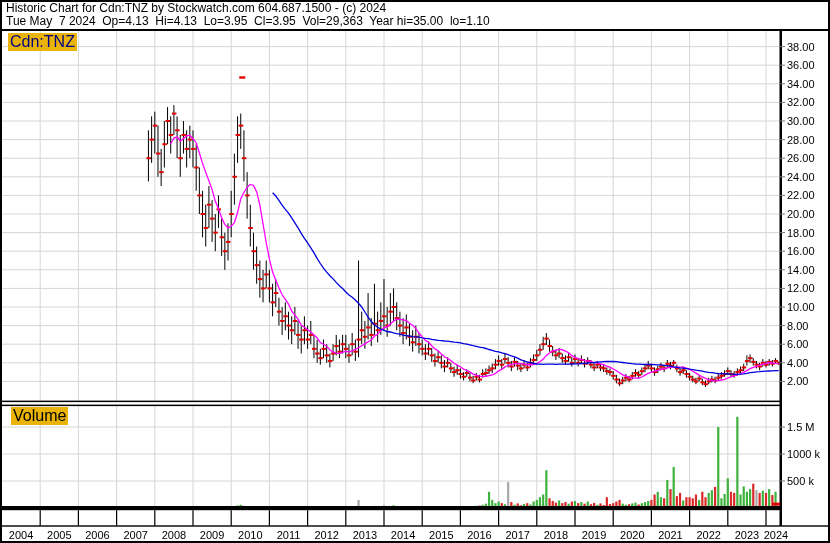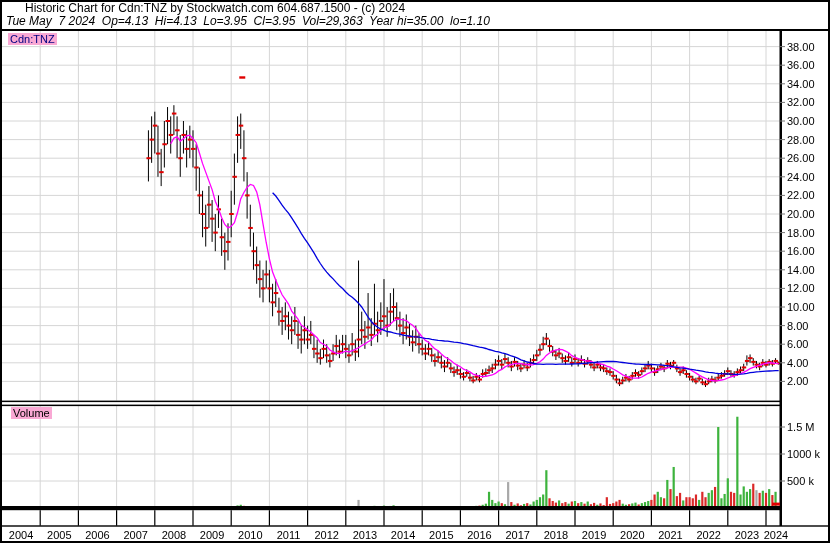--- a/index.html
+++ b/index.html
@@ -1,23 +1,23 @@
 <!DOCTYPE html>
 <html><head>
 <meta charset="utf-8">
 <style>
   html,body{margin:0;padding:0;background:#fff;}
   .frame{position:relative;width:830px;height:543px;box-sizing:border-box;border:2px solid #000;
          background:#fff;font-family:"Liberation Sans",sans-serif;overflow:hidden;}
   .titlebar{position:absolute;top:0;left:0;right:0;height:27px;background:#fff;
             border-bottom:2px solid #000;z-index:2;}
   .tline{position:absolute;left:4px;white-space:pre;font-size:12px;color:#000;line-height:13px;}
-  .tline1{top:0;margin-left:19px;}
-  .tline2{top:13px;font-style:italic;}
-  .pane-label{position:absolute;z-index:2;font-size:11px;background:#f9a8d4;padding:0 2px;}
+  .tline1{top:0;}
+  .tline2{top:13px;}
+  .pane-label{position:absolute;z-index:2;font-size:16px;background:#eab308;padding:0 2px;}
   .symbol{left:6px;top:31px;color:#000080;}
   .vollabel{left:9px;top:405px;color:#000;}
   svg{position:absolute;left:0;top:0;}
 </style>
 </head>
 <body>
 
 <div class="frame">
   <div class="titlebar">
     <div class="tline tline1">Historic Chart for Cdn:TNZ by Stockwatch.com 604.687.1500 - (c) 2024</div>

